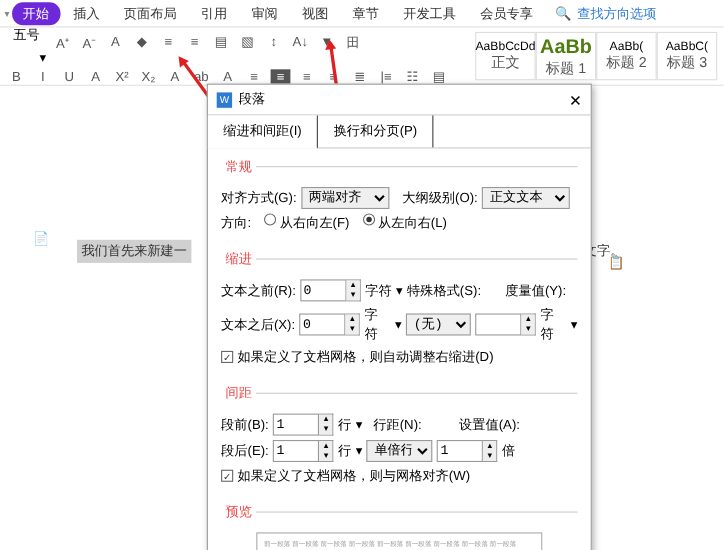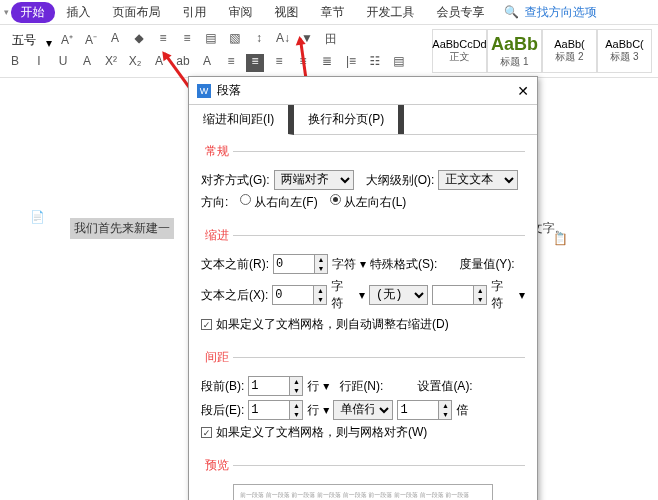--- a/index.html
+++ b/index.html
@@ -7,38 +7,38 @@
 .menubar { display: flex; align-items: center; height: 24px; padding: 0 4px; gap: 2px; }
 .menubar .tab { padding: 2px 10px; color: #333; cursor: pointer; }
 .menubar .tab.active { background: #6d28d9; color: #fff; border-radius: 10px; }
 .menubar .tri { font-size: 9px; color: #888; }
 .search { color: #2e7bd6; margin-left: 8px; }
 .search-icon { color: #2e7bd6; margin-right: 2px; }
 .ribbon { display: flex; align-items: center; height: 54px; border-top: 1px solid #e0e0e0; border-bottom: 1px solid #e0e0e0; padding: 2px 6px; gap: 6px; }
 .rgroup { display: flex; flex-direction: column; gap: 4px; }
 .rrow { display: flex; align-items: center; gap: 6px; }
 .icon-btn { width: 18px; height: 18px; color: #555; text-align: center; cursor: pointer; font-size: 12px; }
-.font-size { display: flex; align-items: flex-end; gap: 4px; }
+.font-size { display: flex; align-items: flex-end; gap: 4px; flex-direction: column; }
 .font-size .val { padding: 1px 6px; }
 .highlight-btn { background: #555; color: #fff; padding: 0 3px; }
 .styles { display: flex; gap: 0; margin-left: auto; }
 .style-box { width: 55px; height: 44px; border: 1px solid #ddd; display: flex; flex-direction: column; align-items: center; justify-content: center; cursor: pointer; }
 .style-box .sample { font-size: 11px; }
 .style-box.big .sample { font-size: 18px; font-weight: bold; color: #4d7c0f; }
-.style-box .lbl { font-size: 10px; color: #555; }
+.style-box .lbl { font-size: 13px; color: #555; }
 .doc-area { padding: 40px 20px; color: #333; }
 .doc-line { background: #d0d0d0; display: inline-block; padding: 2px 4px; }
 .doc-tail { color: #333; }
 .clip-icon { position: absolute; right: 90px; top: 232px; color: #666; }
 .dlg-overlay { position: absolute; left: 188px; top: 76px; width: 350px; background: #fff; border: 1px solid #999; box-shadow: 2px 2px 6px rgba(0,0,0,.3); }
 .dlg-title { display: flex; align-items: center; height: 28px; border-bottom: 1px solid #ccc; padding: 0 8px; }
 .dlg-title .w { width: 14px; height: 14px; background: #2e7bd6; color: #fff; font-size: 9px; text-align: center; line-height: 14px; margin-right: 6px; }
 .dlg-title .close { margin-left: auto; font-size: 14px; cursor: pointer; }
 .dlg-tabs { display: flex; border-bottom: 1px solid #ccc; }
-.dlg-tab { padding: 6px 14px; border-right: 6px solid #404040; cursor: pointer; }
+.dlg-tab { padding: 6px 14px; border-right: 1px solid #404040; cursor: pointer; }
 .dlg-tab.active { background: #fff; border-bottom: 1px solid #fff; margin-bottom: -1px; }
 .dlg-body { padding: 8px 12px; }
 fieldset { border: none; border-top: 1px solid #ccc; margin-bottom: 10px; padding: 6px 0 2px; }
 legend { padding: 0 4px; color: #ef4444; }
 .frow { display: flex; align-items: center; gap: 4px; margin: 4px 0; font-size: 12px; }
 .frow label { white-space: nowrap; }
 select, input[type=text] { font-size: 12px; font-family: Liberation Mono, monospace; height: 20px; border: 1px solid #999; padding: 0 2px; }
 .spin { display: flex; align-items: center; }
 .spin input { width: 42px; text-align: left; }
 .spin .arrows { display: flex; flex-direction: column; border: 1px solid #999; border-left: none; }

